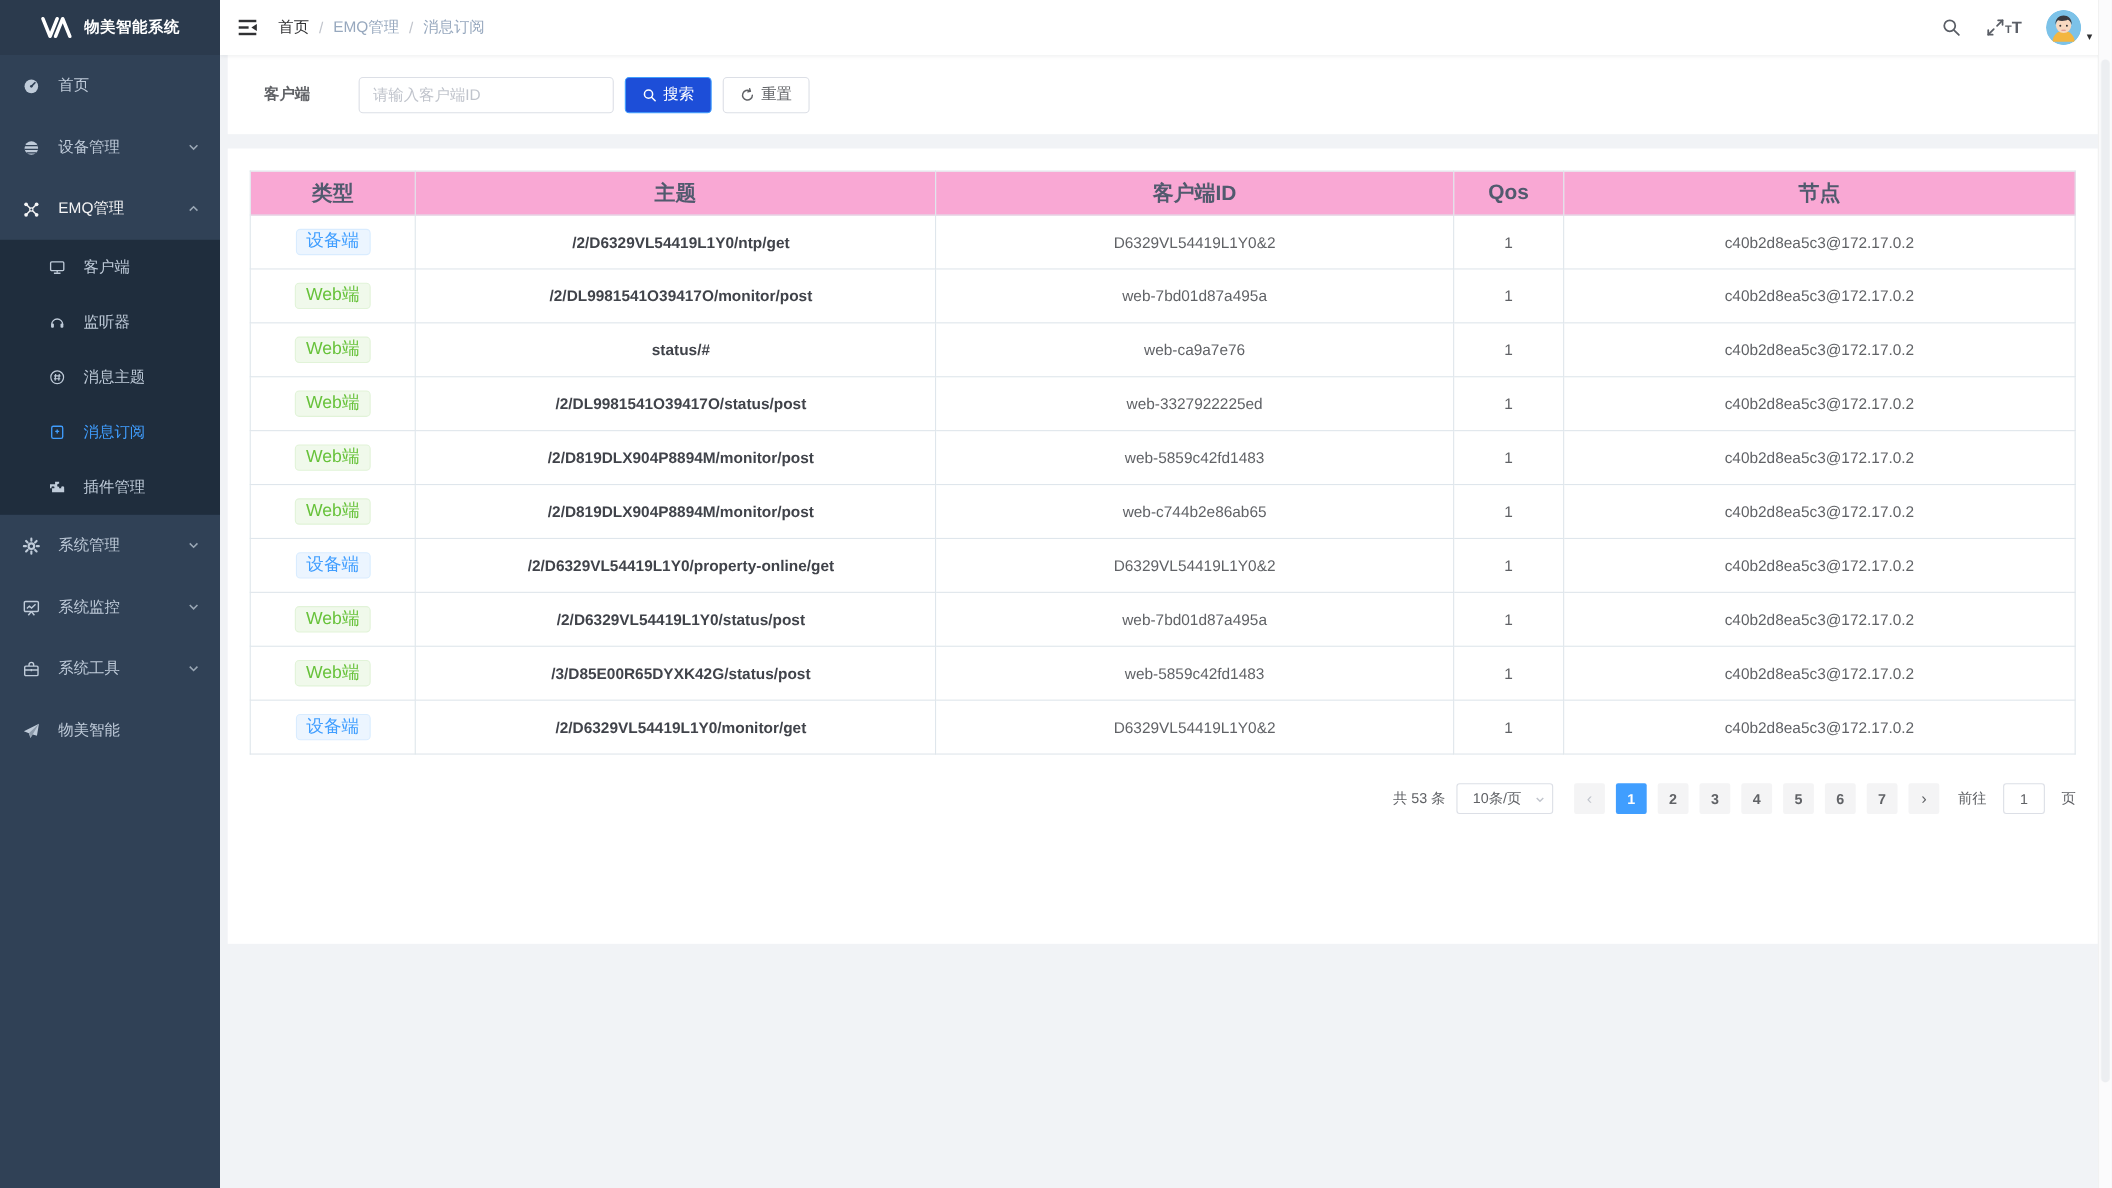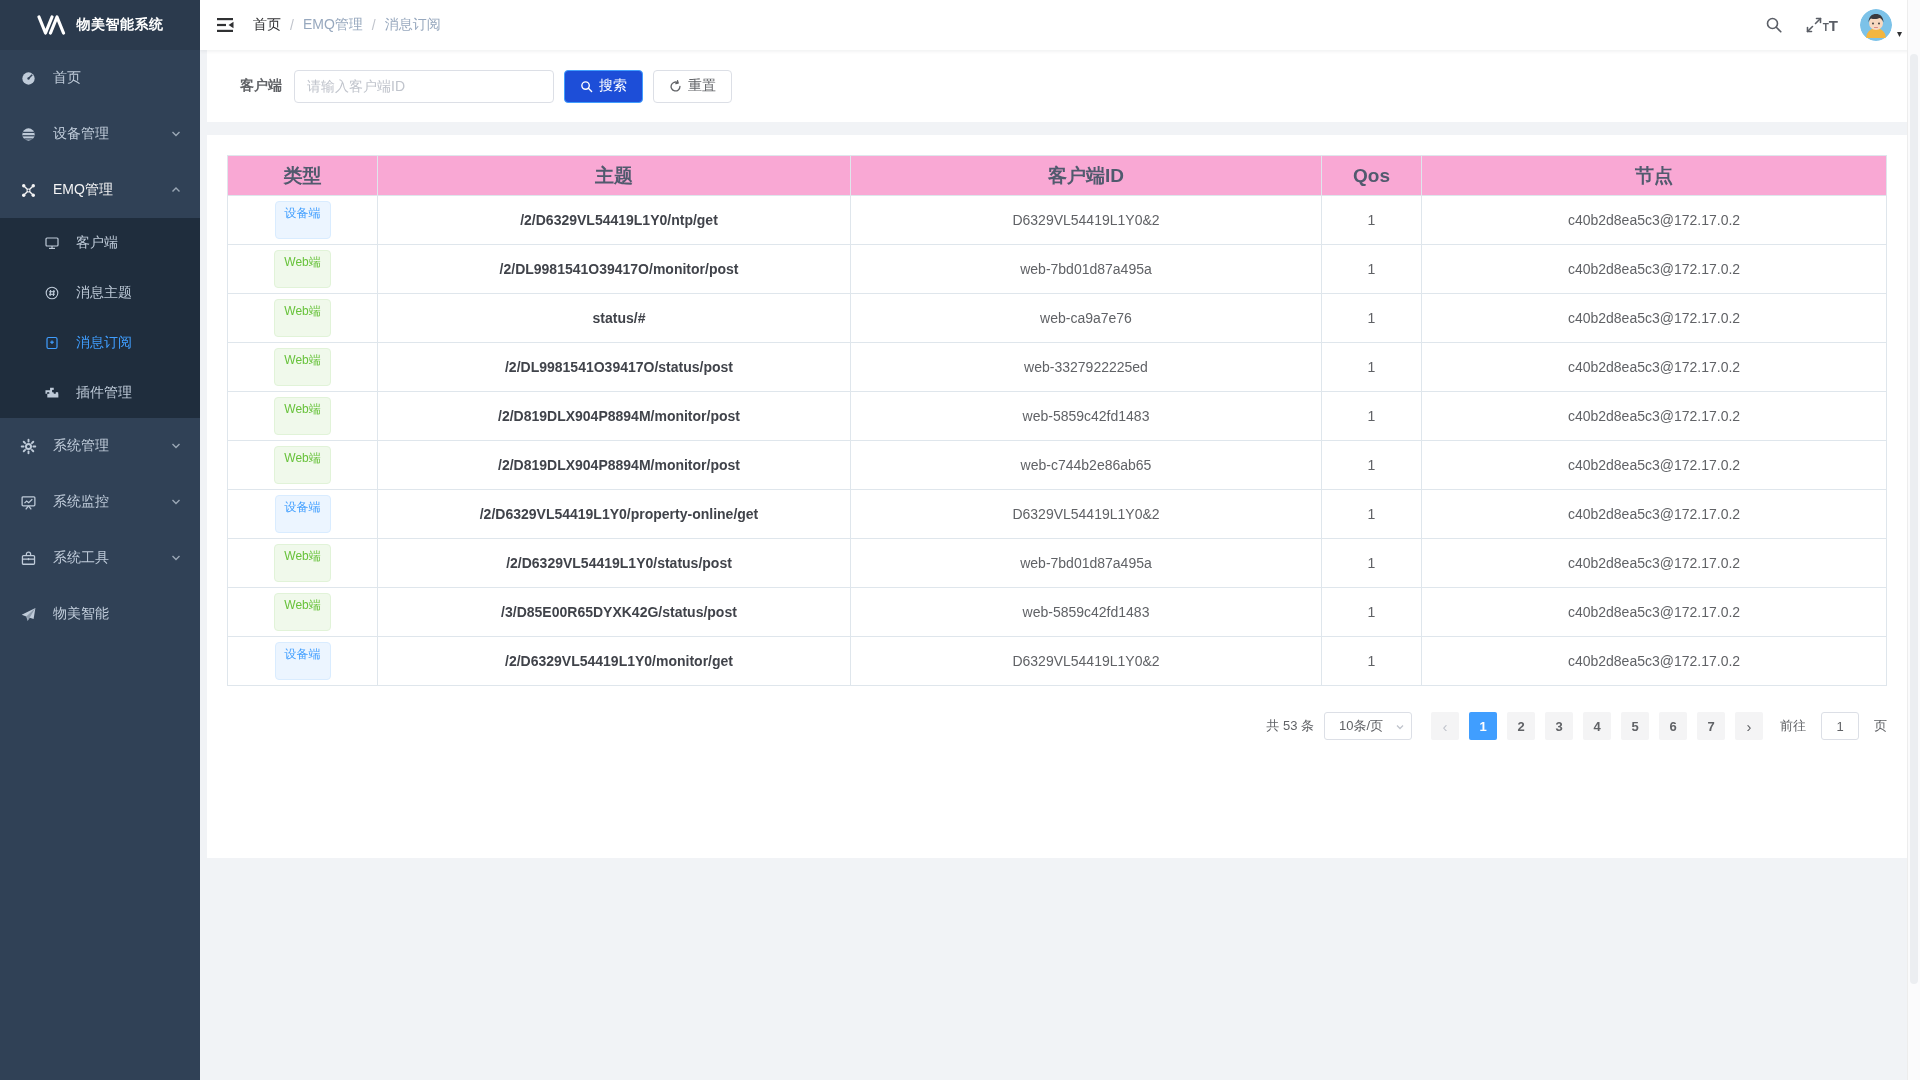--- a/index.html
+++ b/index.html
@@ -58,23 +58,24 @@
   .avatar { width:32px; height:32px; border-radius:50%; overflow:hidden; display:block; }
   .avatar-caret { font-size:10px; color:#303133; margin-left:5px; margin-bottom:2px; }
 
   
   .search-card {
     margin:0 13px 13px 7px; background:#fff; height:72px;
     display:flex; align-items:center; padding-left:33px;
   }
   .search-label { font-weight:bold; color:#606266; margin-right:12px; }
   .search-input {
-    width:260px; height:33px; border:1px solid #dcdfe6; border-radius:4px;
+    width:232px; height:33px; border:1px solid #dcdfe6; border-radius:4px;
     padding:0 12px; font-size:14px; color:#606266; outline:none;
     font-family:inherit;
+    margin-left:32px;
   }
   .search-input::placeholder { color:#c0c4cc; }
   .btn {
     height:33px; border-radius:4px; font-size:14px; cursor:pointer;
     display:inline-flex; align-items:center; gap:6px; padding:0 15px;
     border:1px solid transparent; font-family:inherit;
   }
   .btn .bi { width:13px; height:13px; }
   .btn-primary { background:#1d4ed8; border-color:#409eff; color:#fff; margin-left:10px;justify-content:center; }
   .btn-plain { background:#fff; border-color:#dcdfe6; color:#606266; margin-left:10px; }
@@ -91,22 +92,22 @@
   table.grid th {
     background:#f9a8d4; color:#515a6e; font-weight:bold; height:40px;
     border:1px solid #dfe6ec; text-align:center; font-size:19px;
   }
   table.grid td {
     height:49px; border:1px solid #dfe6ec; text-align:center;
     white-space:nowrap; overflow:hidden; text-overflow:ellipsis;
   }
   td.topic-cell { text-align:left; padding-left:10px; font-weight:bold; color:#40434a; }
   .tag {
-    display:inline-block; height:38px; line-height:22px; padding:0 9px;
-    font-size:12px; border-radius:4px; border:1px solid transparent;
+    display:inline-block; height:24px; line-height:22px; padding:0 9px;
+    font-size:16px; border-radius:4px; border:1px solid transparent;
   }
   .kind-device { color:#409eff; background:#ecf5ff; border-color:#d9ecff; }
   .kind-web    { color:#67c23a; background:#f0f9eb; border-color:#e1f3d8; }
 
   
   .pagination {
     margin-top:26px; display:flex; align-items:center; justify-content:flex-end;
     font-size:13px; color:#606266;
   }
   .pg-total { margin-right:10px; }
@@ -208,20 +209,30 @@
     <div class="submenu">
       <div class="sub-item">
         <span class="mi">
           <svg class="icon" viewBox="0 0 16 16" fill="none" stroke="currentColor" stroke-width="1.2">
               <rect x="2" y="3" width="12" height="8" rx="1"></rect>
               <line x1="8" y1="11" x2="8" y2="13"></line>
               <line x1="5" y1="13.4" x2="11" y2="13.4"></line>
             </svg>
         </span>
         <span>客户端</span>
+      </div>
+      <div class="sub-item">
+        <span class="mi">
+          <svg class="icon" viewBox="0 0 16 16" fill="none" stroke="currentColor" stroke-width="1.2">
+              <path d="M3 10a5 5 0 0 1 10 0"></path>
+              <rect x="2.4" y="9" width="2.6" height="4" rx="1" fill="currentColor" stroke="none"></rect>
+              <rect x="11" y="9" width="2.6" height="4" rx="1" fill="currentColor" stroke="none"></rect>
+            </svg>
+        </span>
+        <span>监听器</span>
       </div>
       <div class="sub-item">
         <span class="mi">
           <svg class="icon" viewBox="0 0 16 16" fill="none" stroke="currentColor" stroke-width="1.1">
               <circle cx="8" cy="8" r="5.8"></circle>
               <line x1="6.6" y1="5" x2="6.1" y2="11"></line>
               <line x1="9.9" y1="5" x2="9.4" y2="11"></line>
               <line x1="5.2" y1="6.7" x2="11" y2="6.7"></line>
               <line x1="5" y1="9.3" x2="10.8" y2="9.3"></line>
             </svg>

